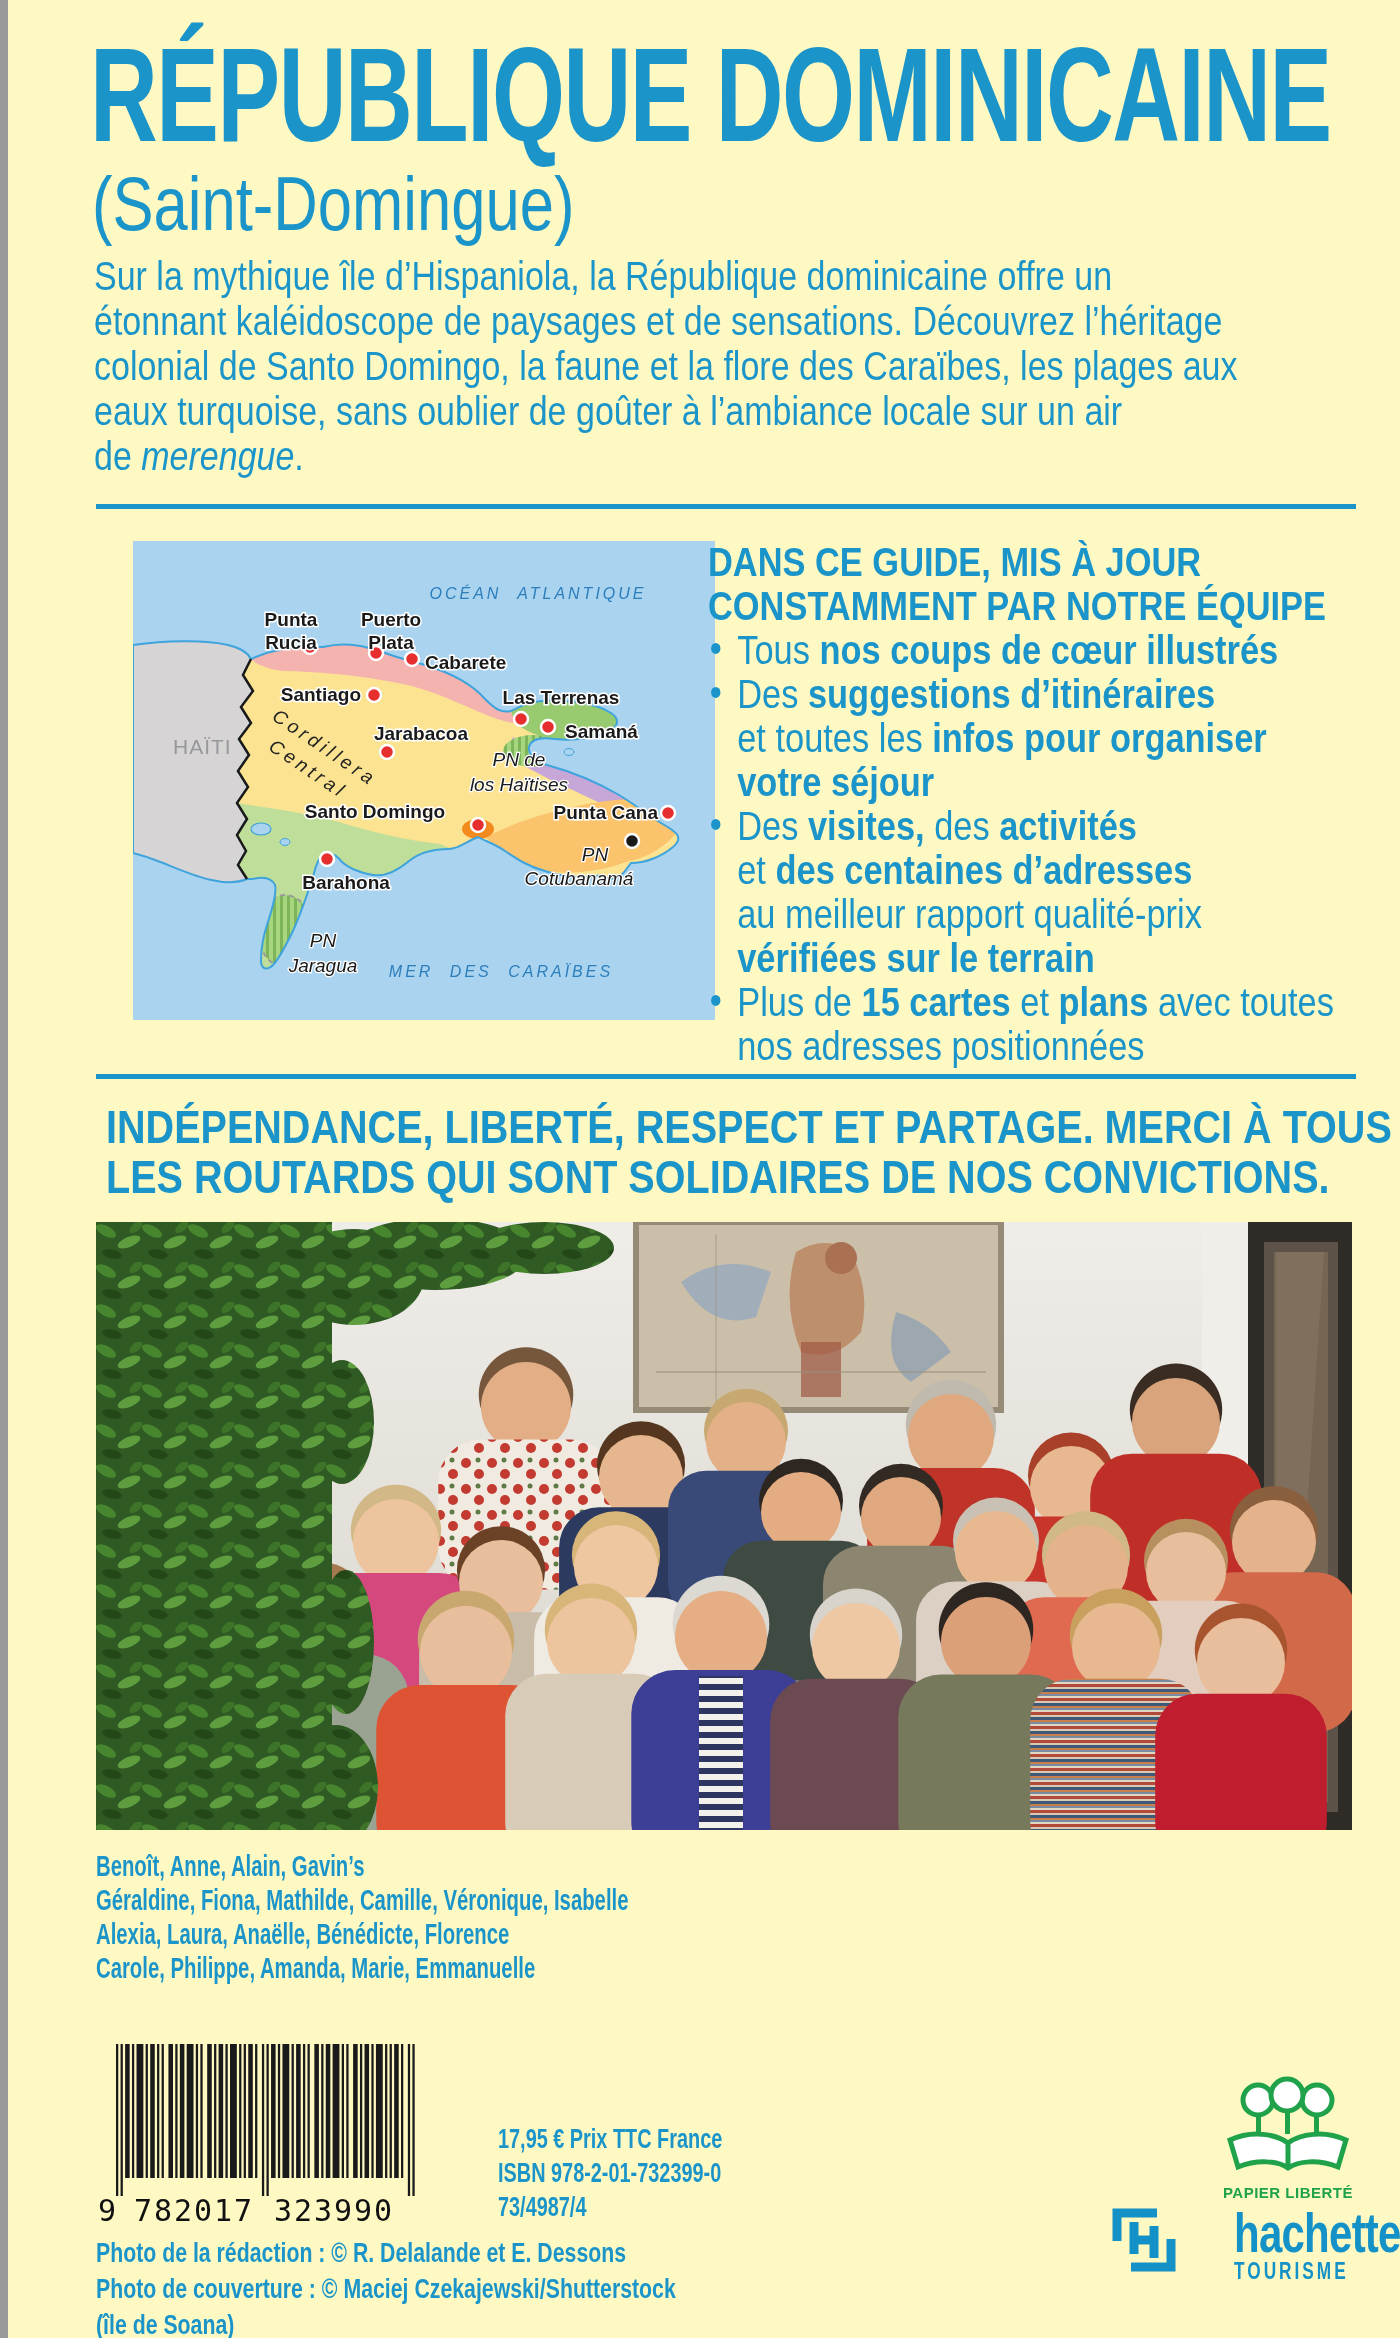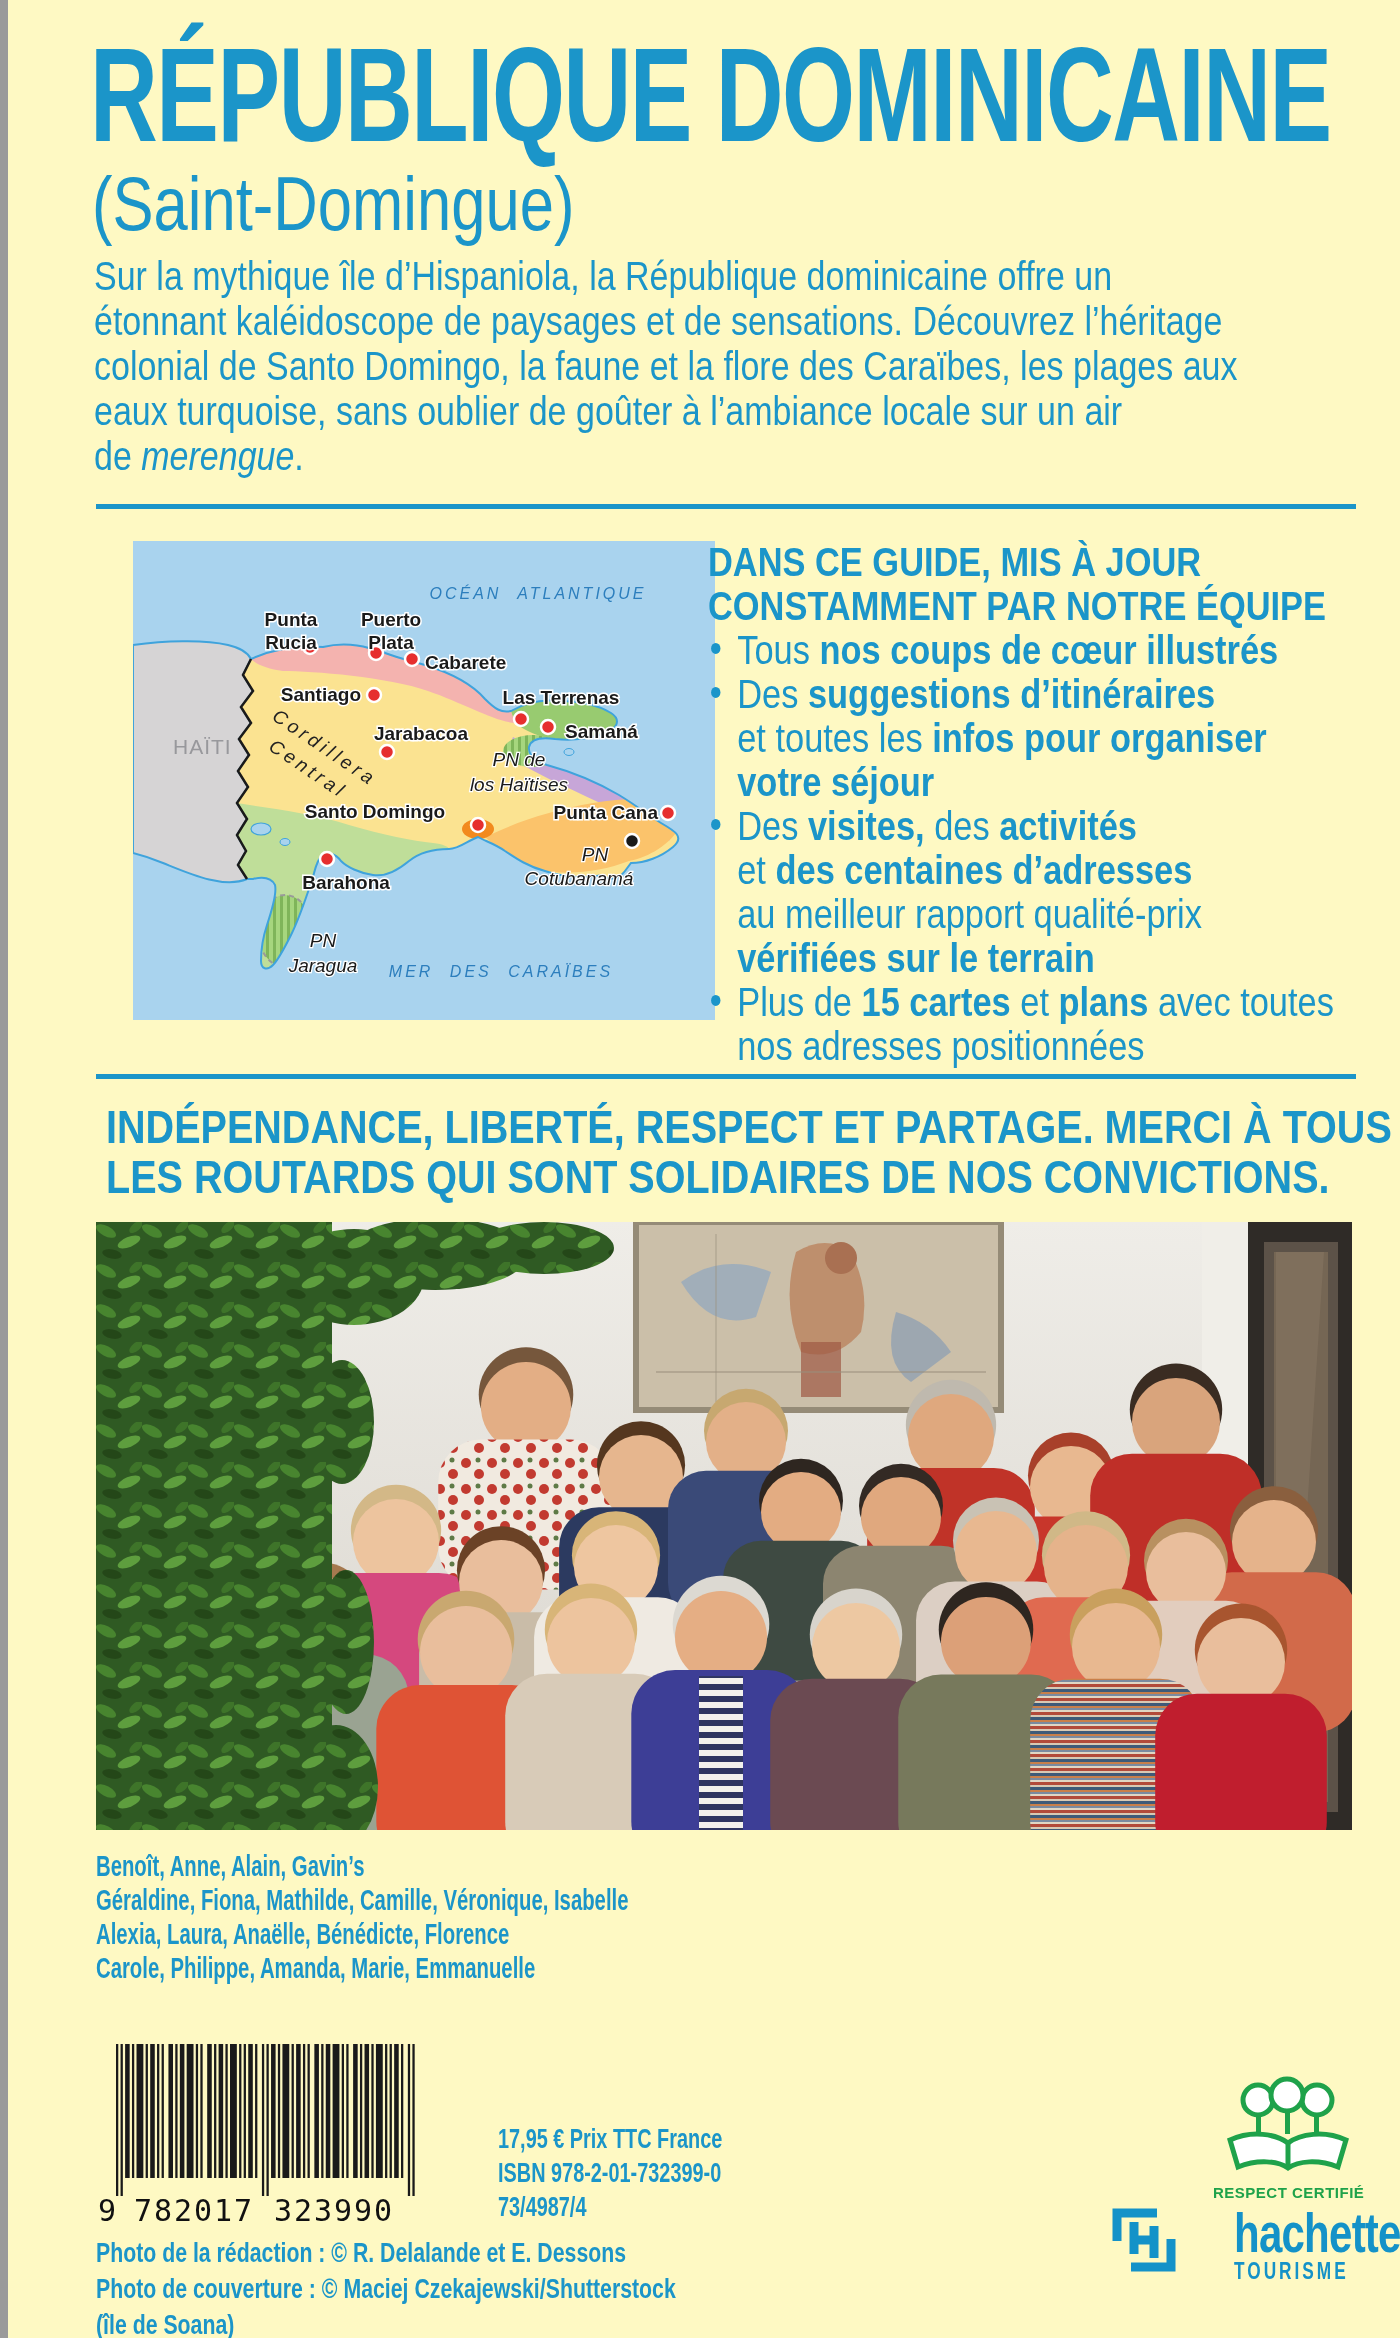--- a/index.html
+++ b/index.html
@@ -446,21 +446,21 @@
         <rect x="38" y="36" width="5" height="24" fill="#1FA24A" stroke="none"></rect>
         <rect x="67" y="32" width="5" height="28" fill="#1FA24A" stroke="none"></rect>
         <rect x="96" y="36" width="5" height="24" fill="#1FA24A" stroke="none"></rect>
         <circle cx="40" cy="26" r="15"></circle>
         <circle cx="99" cy="26" r="15"></circle>
         <circle cx="69" cy="21" r="16"></circle>
         <path d="M12,66 C34,56 58,60 70,69 C82,60 106,56 128,66 L120,93 C100,85 80,87 70,94 C60,87 40,85 20,93 Z"></path>
         <line x1="70" y1="69" x2="70" y2="94"></line>
       </g>
     </svg>
-    <div class="lbl">RESPECT CERTIFIÉ</div>
+    <div class="lbl">PAPIER LIBERTÉ</div>
   </div>
 
   <div class="hachette">
     <svg width="64" height="64" viewBox="0 0 64 64">
       <g fill="none" stroke="#1492C8" stroke-width="9">
         <path d="M5,33 V5 H45"></path>
         <path d="M59,31 V59 H19"></path>
         <path d="M22,14 V46 M42,18 V50 M22,32 H42"></path>
       </g>
     </svg>

